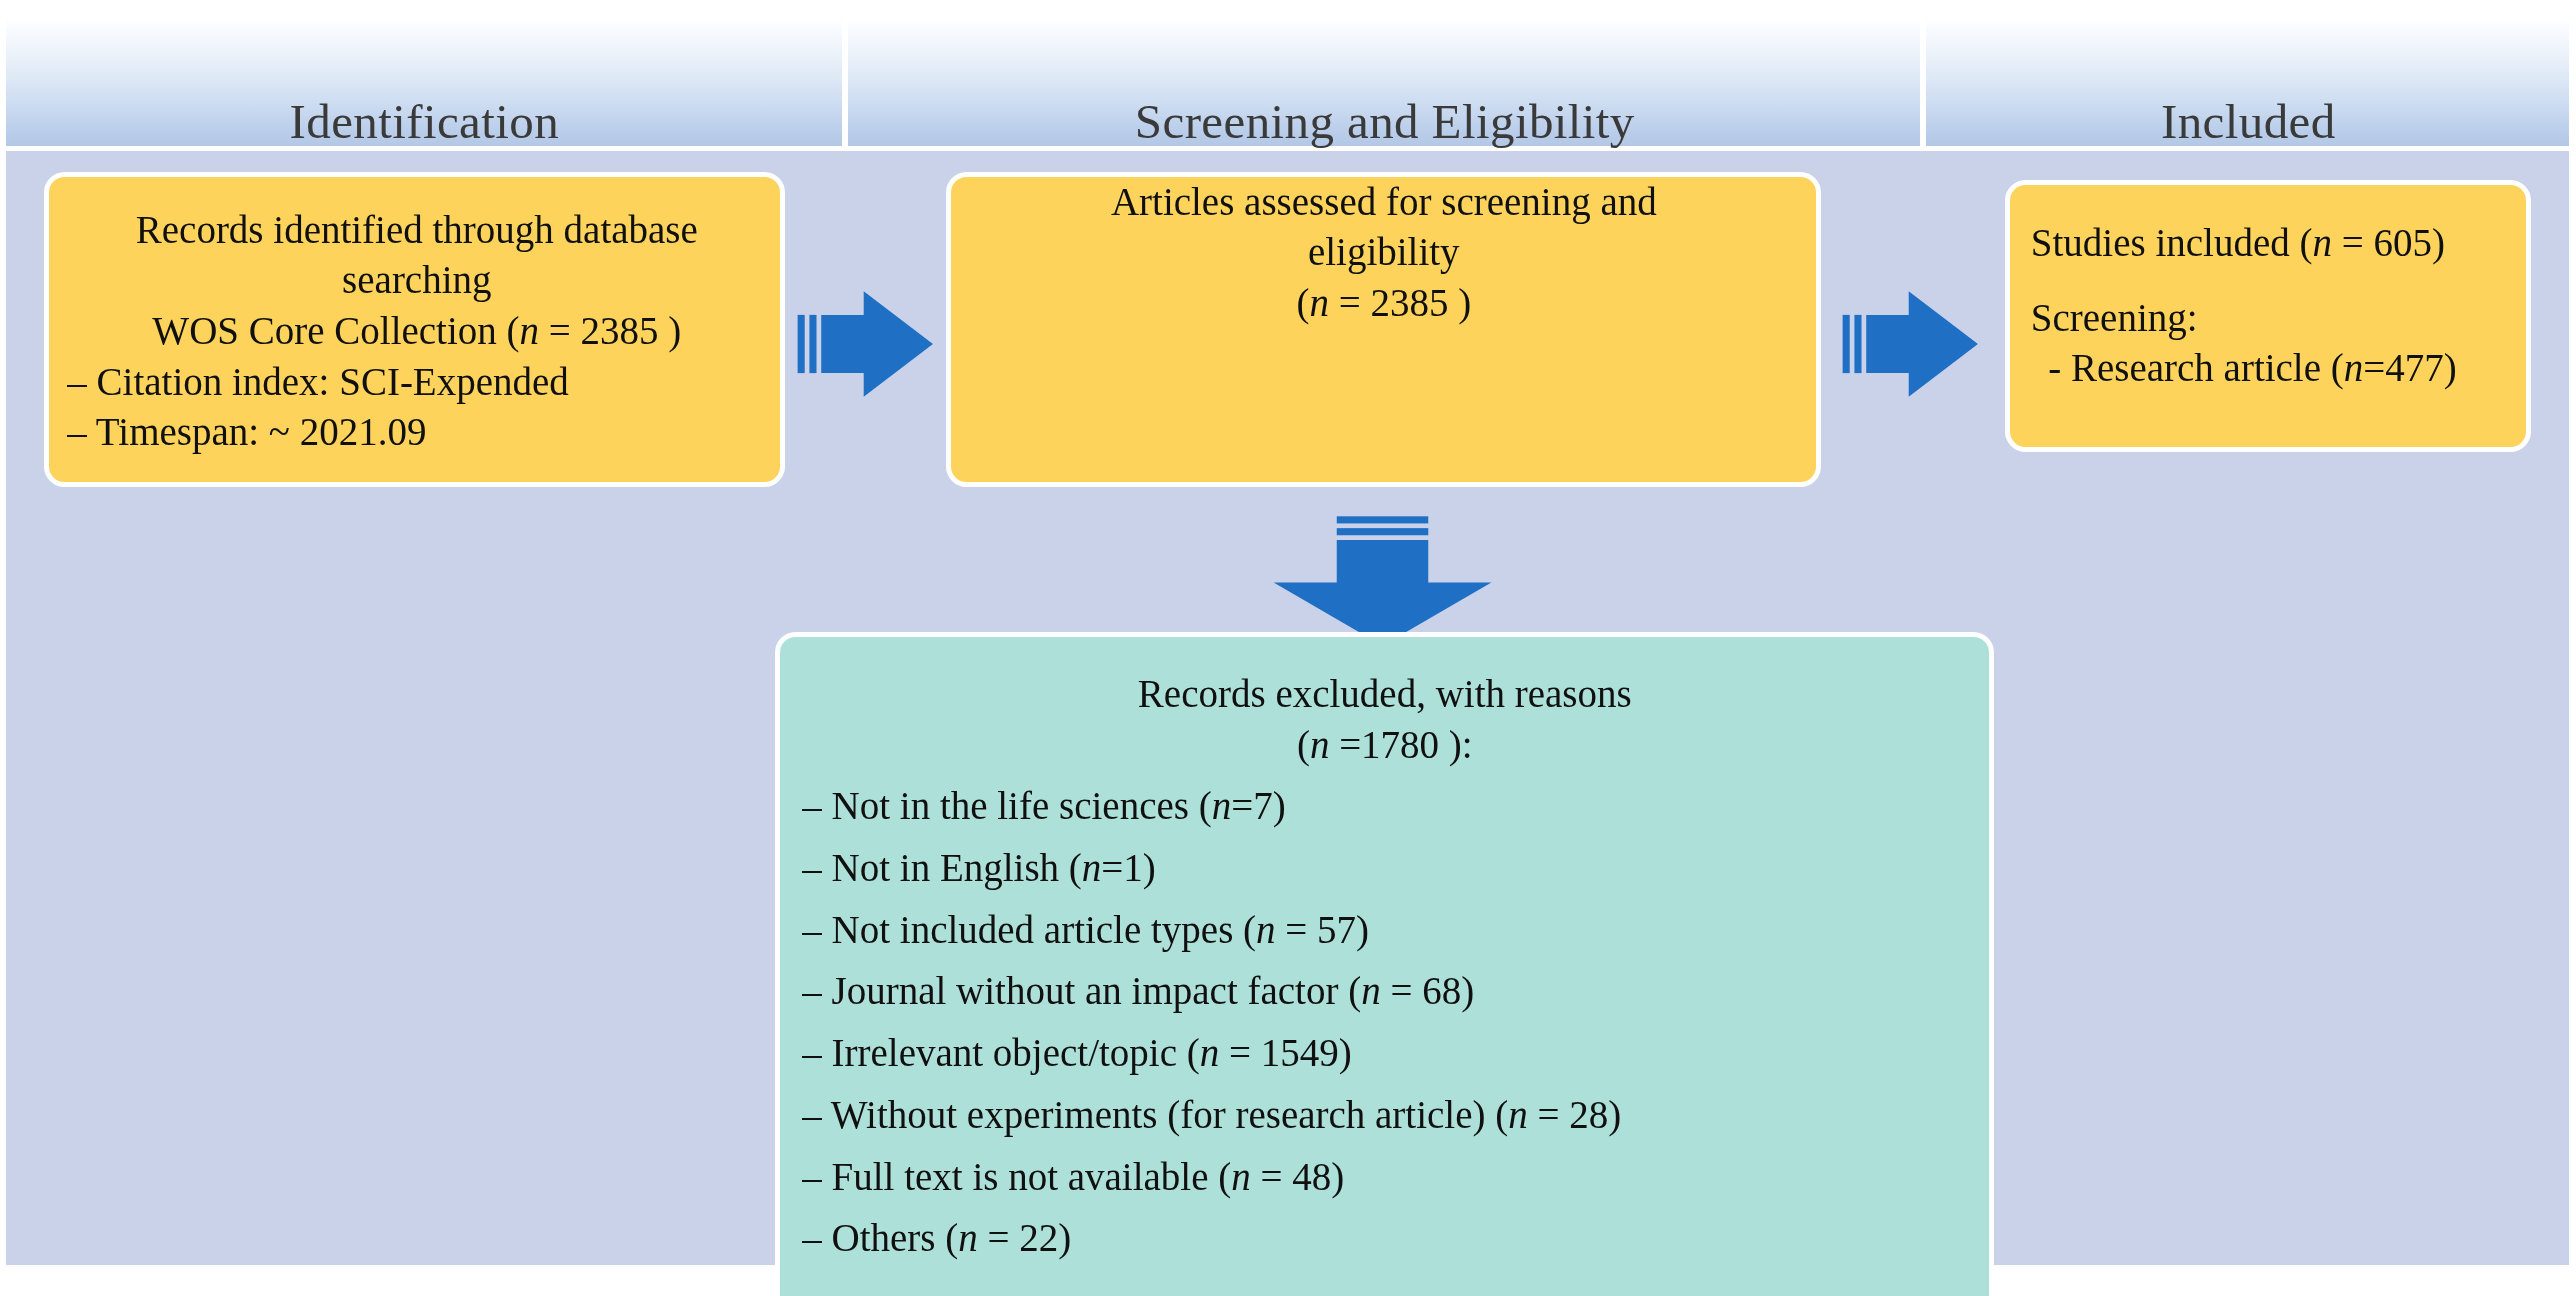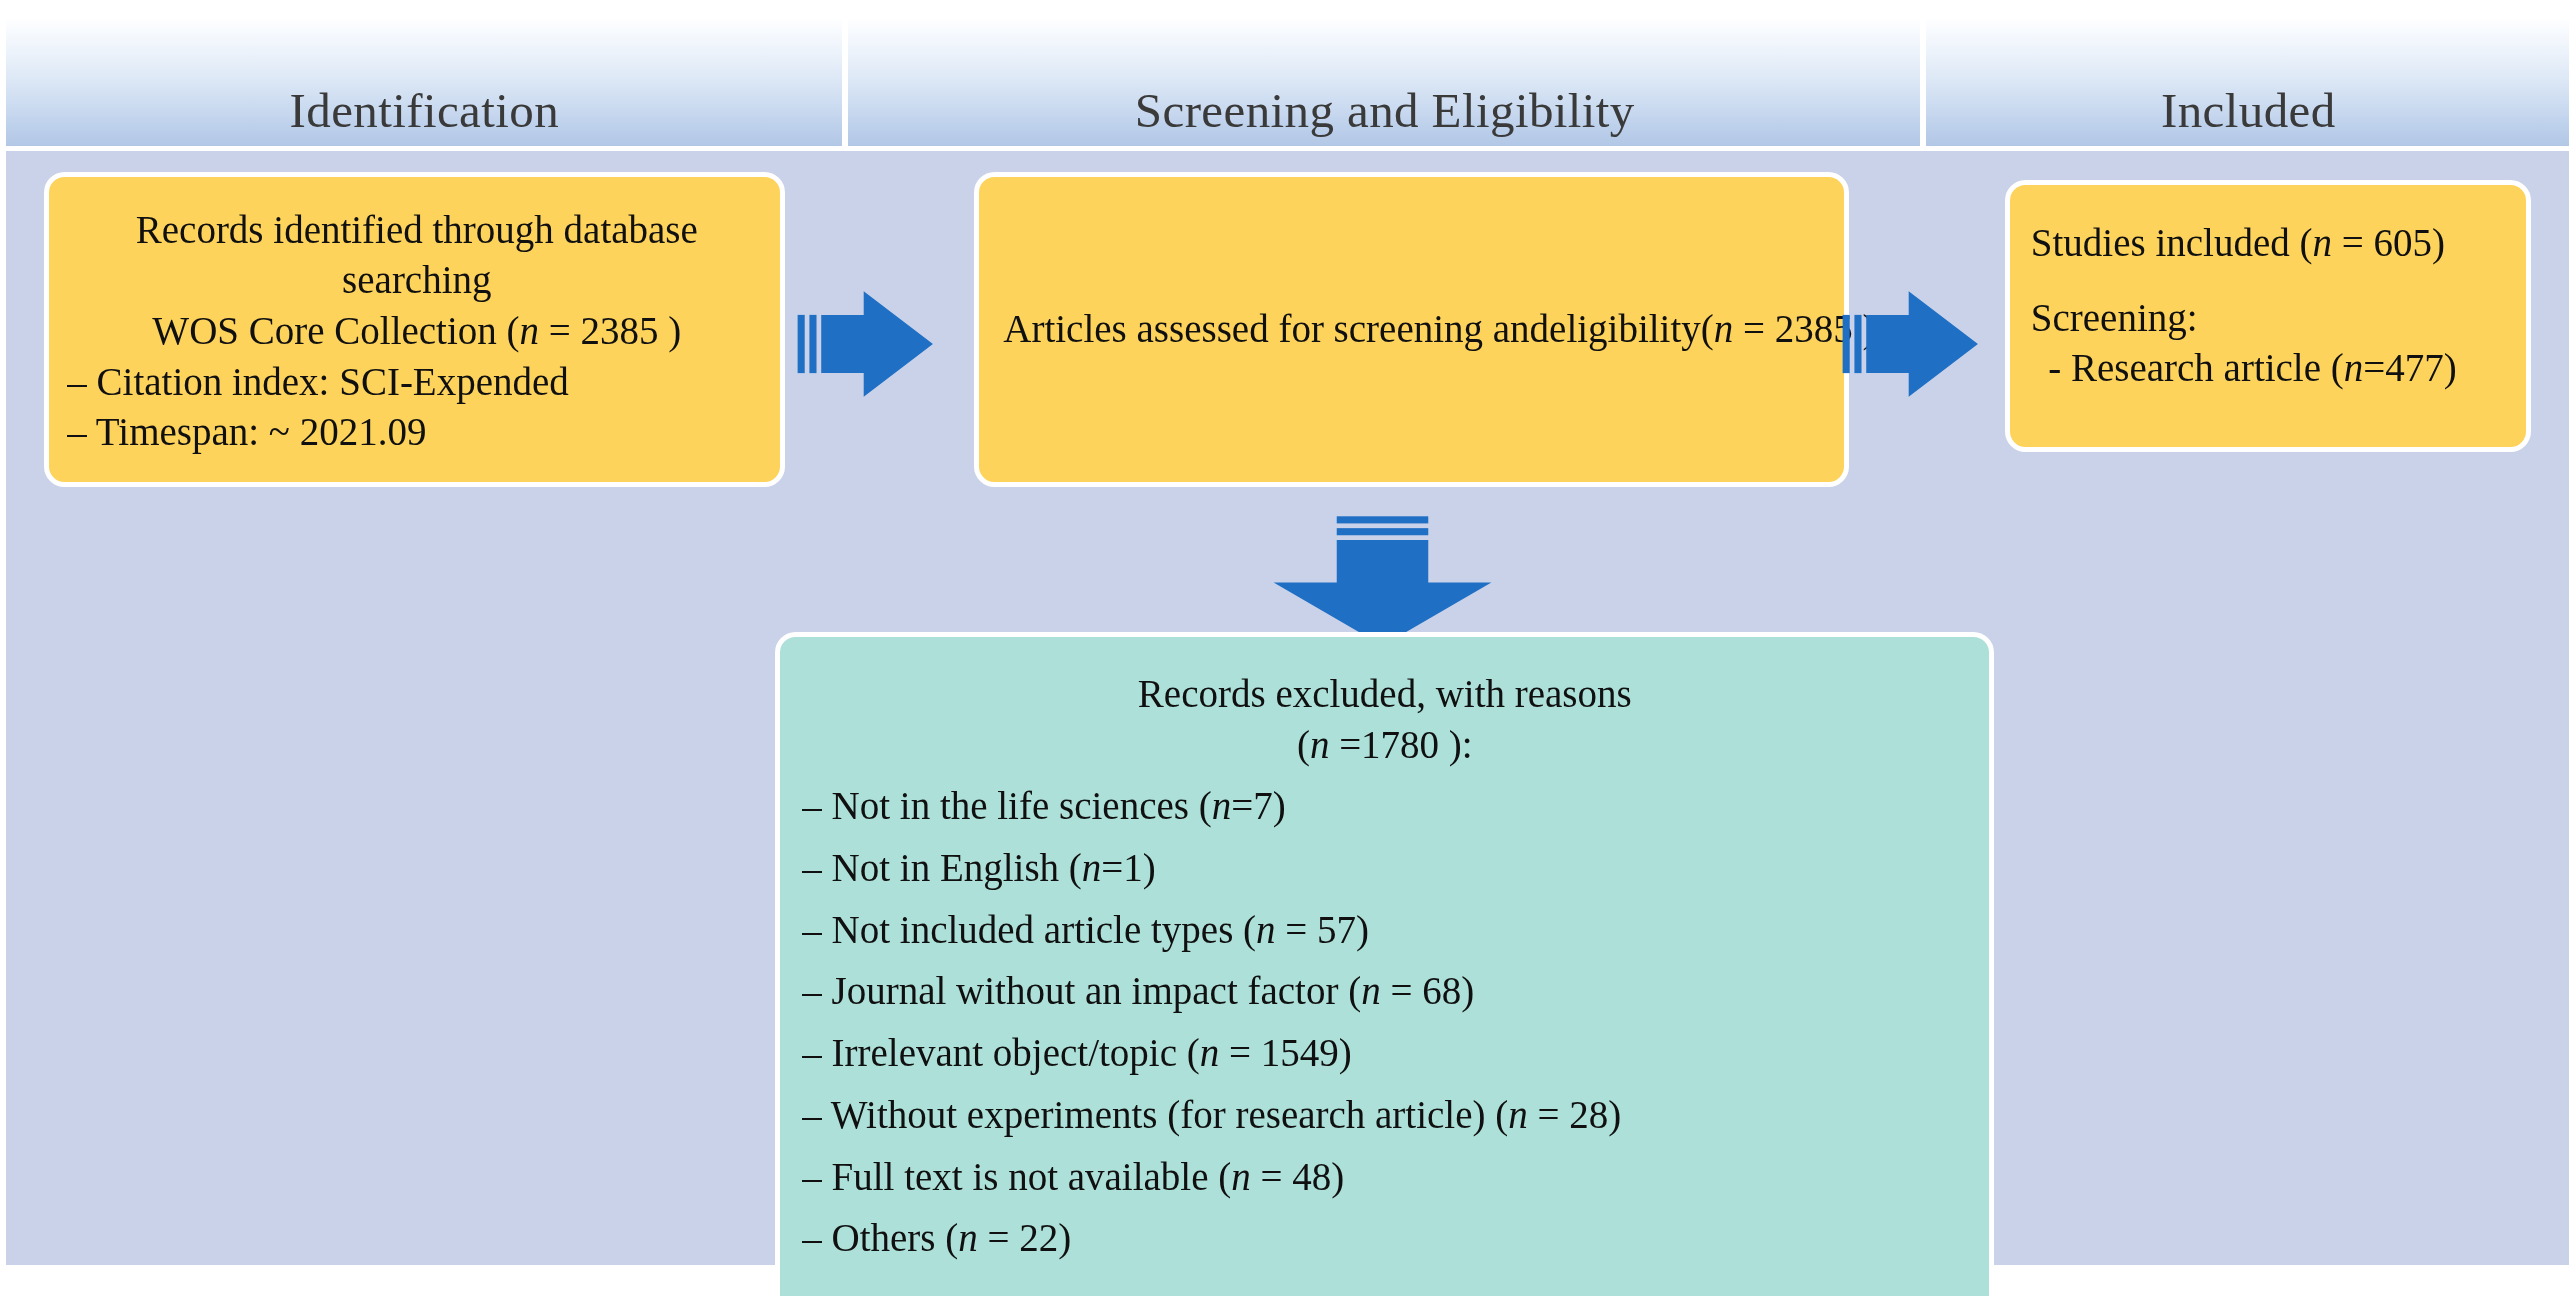--- a/index.html
+++ b/index.html
@@ -11,21 +11,21 @@
   #header{
     position:absolute;left:6.3px;top:17.4px;width:2563px;height:129px;
     background:linear-gradient(to bottom,#ffffff 0%,#f4f8fd 16%,#dde8f6 48%,#b9cdea 90%,#b3c8e6 100%);
   }
   .hdr-cell{
     position:absolute;top:0;height:129px;
     display:flex;align-items:flex-end;justify-content:center;
   }
   .hdr-label{
     font-size:49px;line-height:1;color:#3a3a3a;
-    letter-spacing:0.4px;padding-bottom:11px;white-space:nowrap;
+    letter-spacing:0.4px;white-space:nowrap;
   }
   .hdr-div{position:absolute;top:0;width:5.5px;height:129px;background:#ffffff;}
 
   
   #body{
     position:absolute;left:6.3px;top:151px;width:2563px;height:1114px;
     background:#c9d2e8;
   }
 
   
@@ -37,21 +37,21 @@
   .box-yellow{background:#fdd35c;}
   .box-teal{background:#ade0d8;}
 
   .bx-line{font-size:39px;line-height:1.30;white-space:nowrap;}
   .ctr{text-align:center;}
   .lft{text-align:left;}
   em.n{font-style:italic;font-family:"Liberation Serif",serif;}
 
   #box-identification{left:38px;top:20.5px;width:741px;height:315px;padding:28px 14px 0 18px;}
   #box-screening{left:940px;top:20.5px;width:875px;height:315px;padding:0 24px;
-                 display:flex;align-items:center;justify-content:flex-start;margin-left:28px;}
+                 display:flex;flex-direction:column;align-items:center;justify-content:flex-start;}
   #box-included{left:1999px;top:5px;width:526px;height:272px;padding:33px 0 0 20.5px;margin-top:24px;}
   #box-excluded{left:769px;top:481px;width:1219px;height:723px;padding:32px 0 0 0;}
 
   .excl-head{text-align:center;font-size:39px;line-height:1.30;}
   .excl-list{margin-top:11px;padding-left:22px;}
   .excl-list .bx-line{margin:0 0 11px 0;}
 
   
   .arrow-h{position:absolute;width:158px;height:118px;}
   .arrow-v{position:absolute;width:237px;height:142px;}

